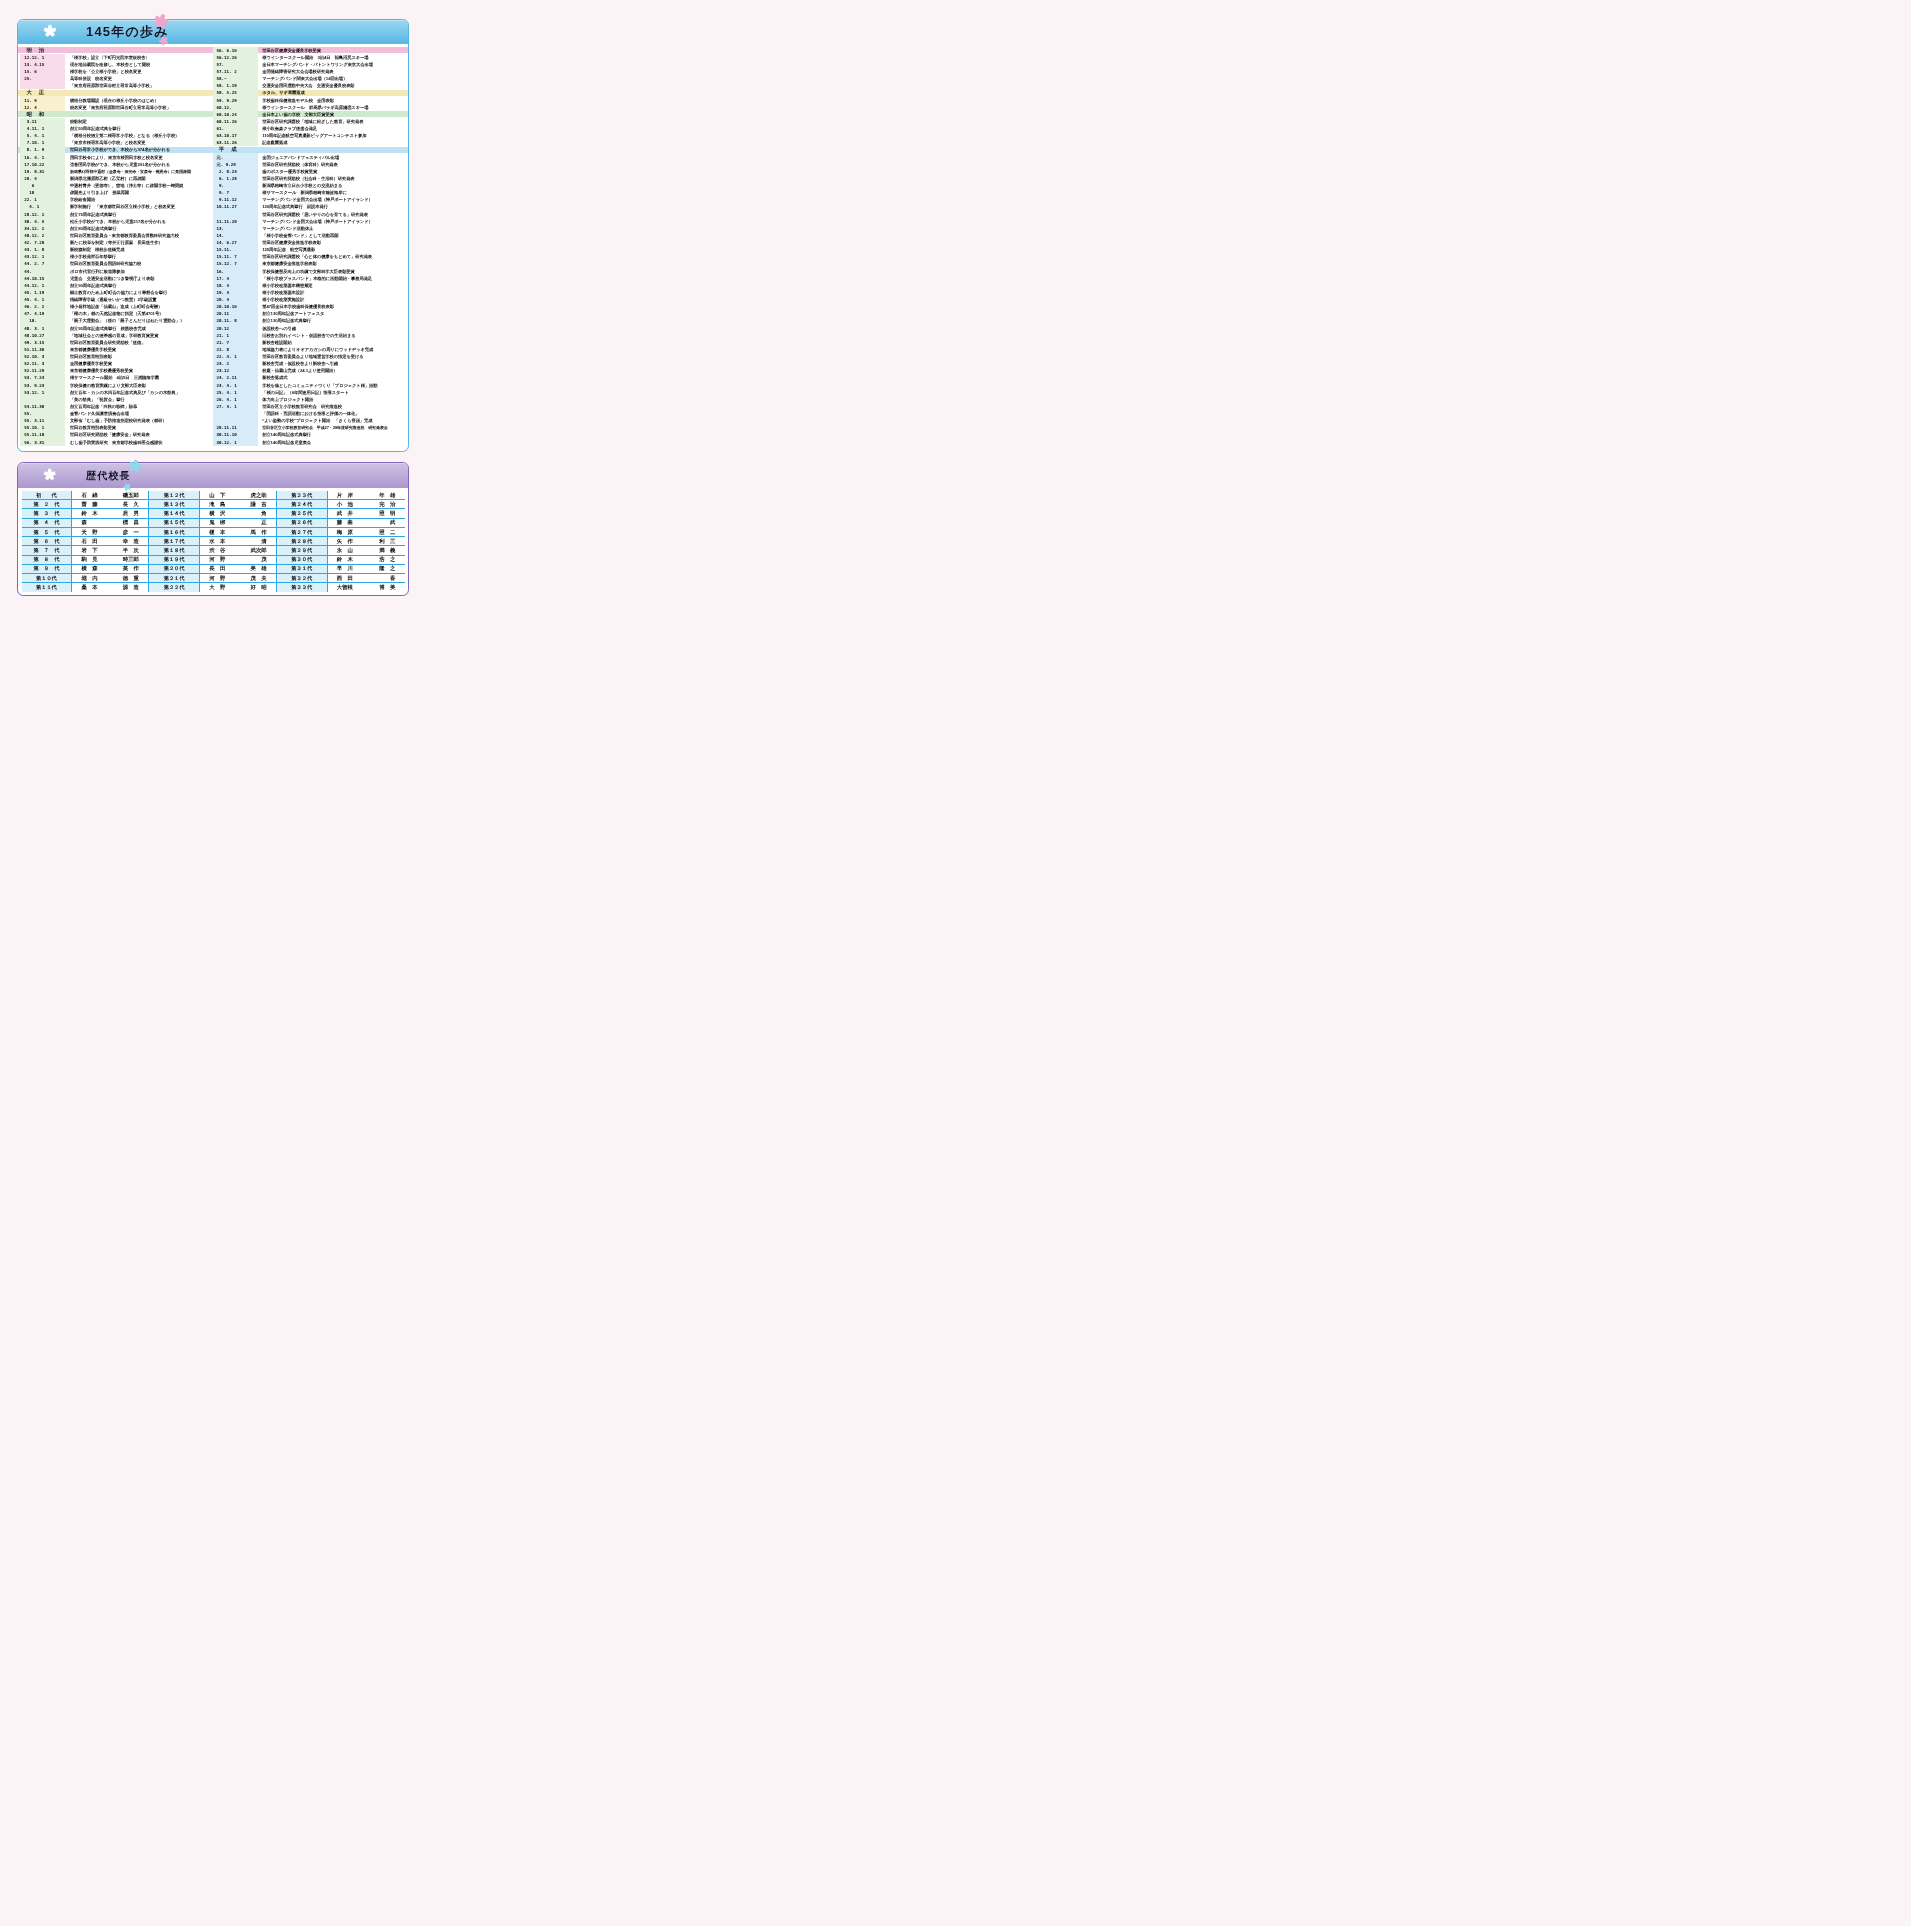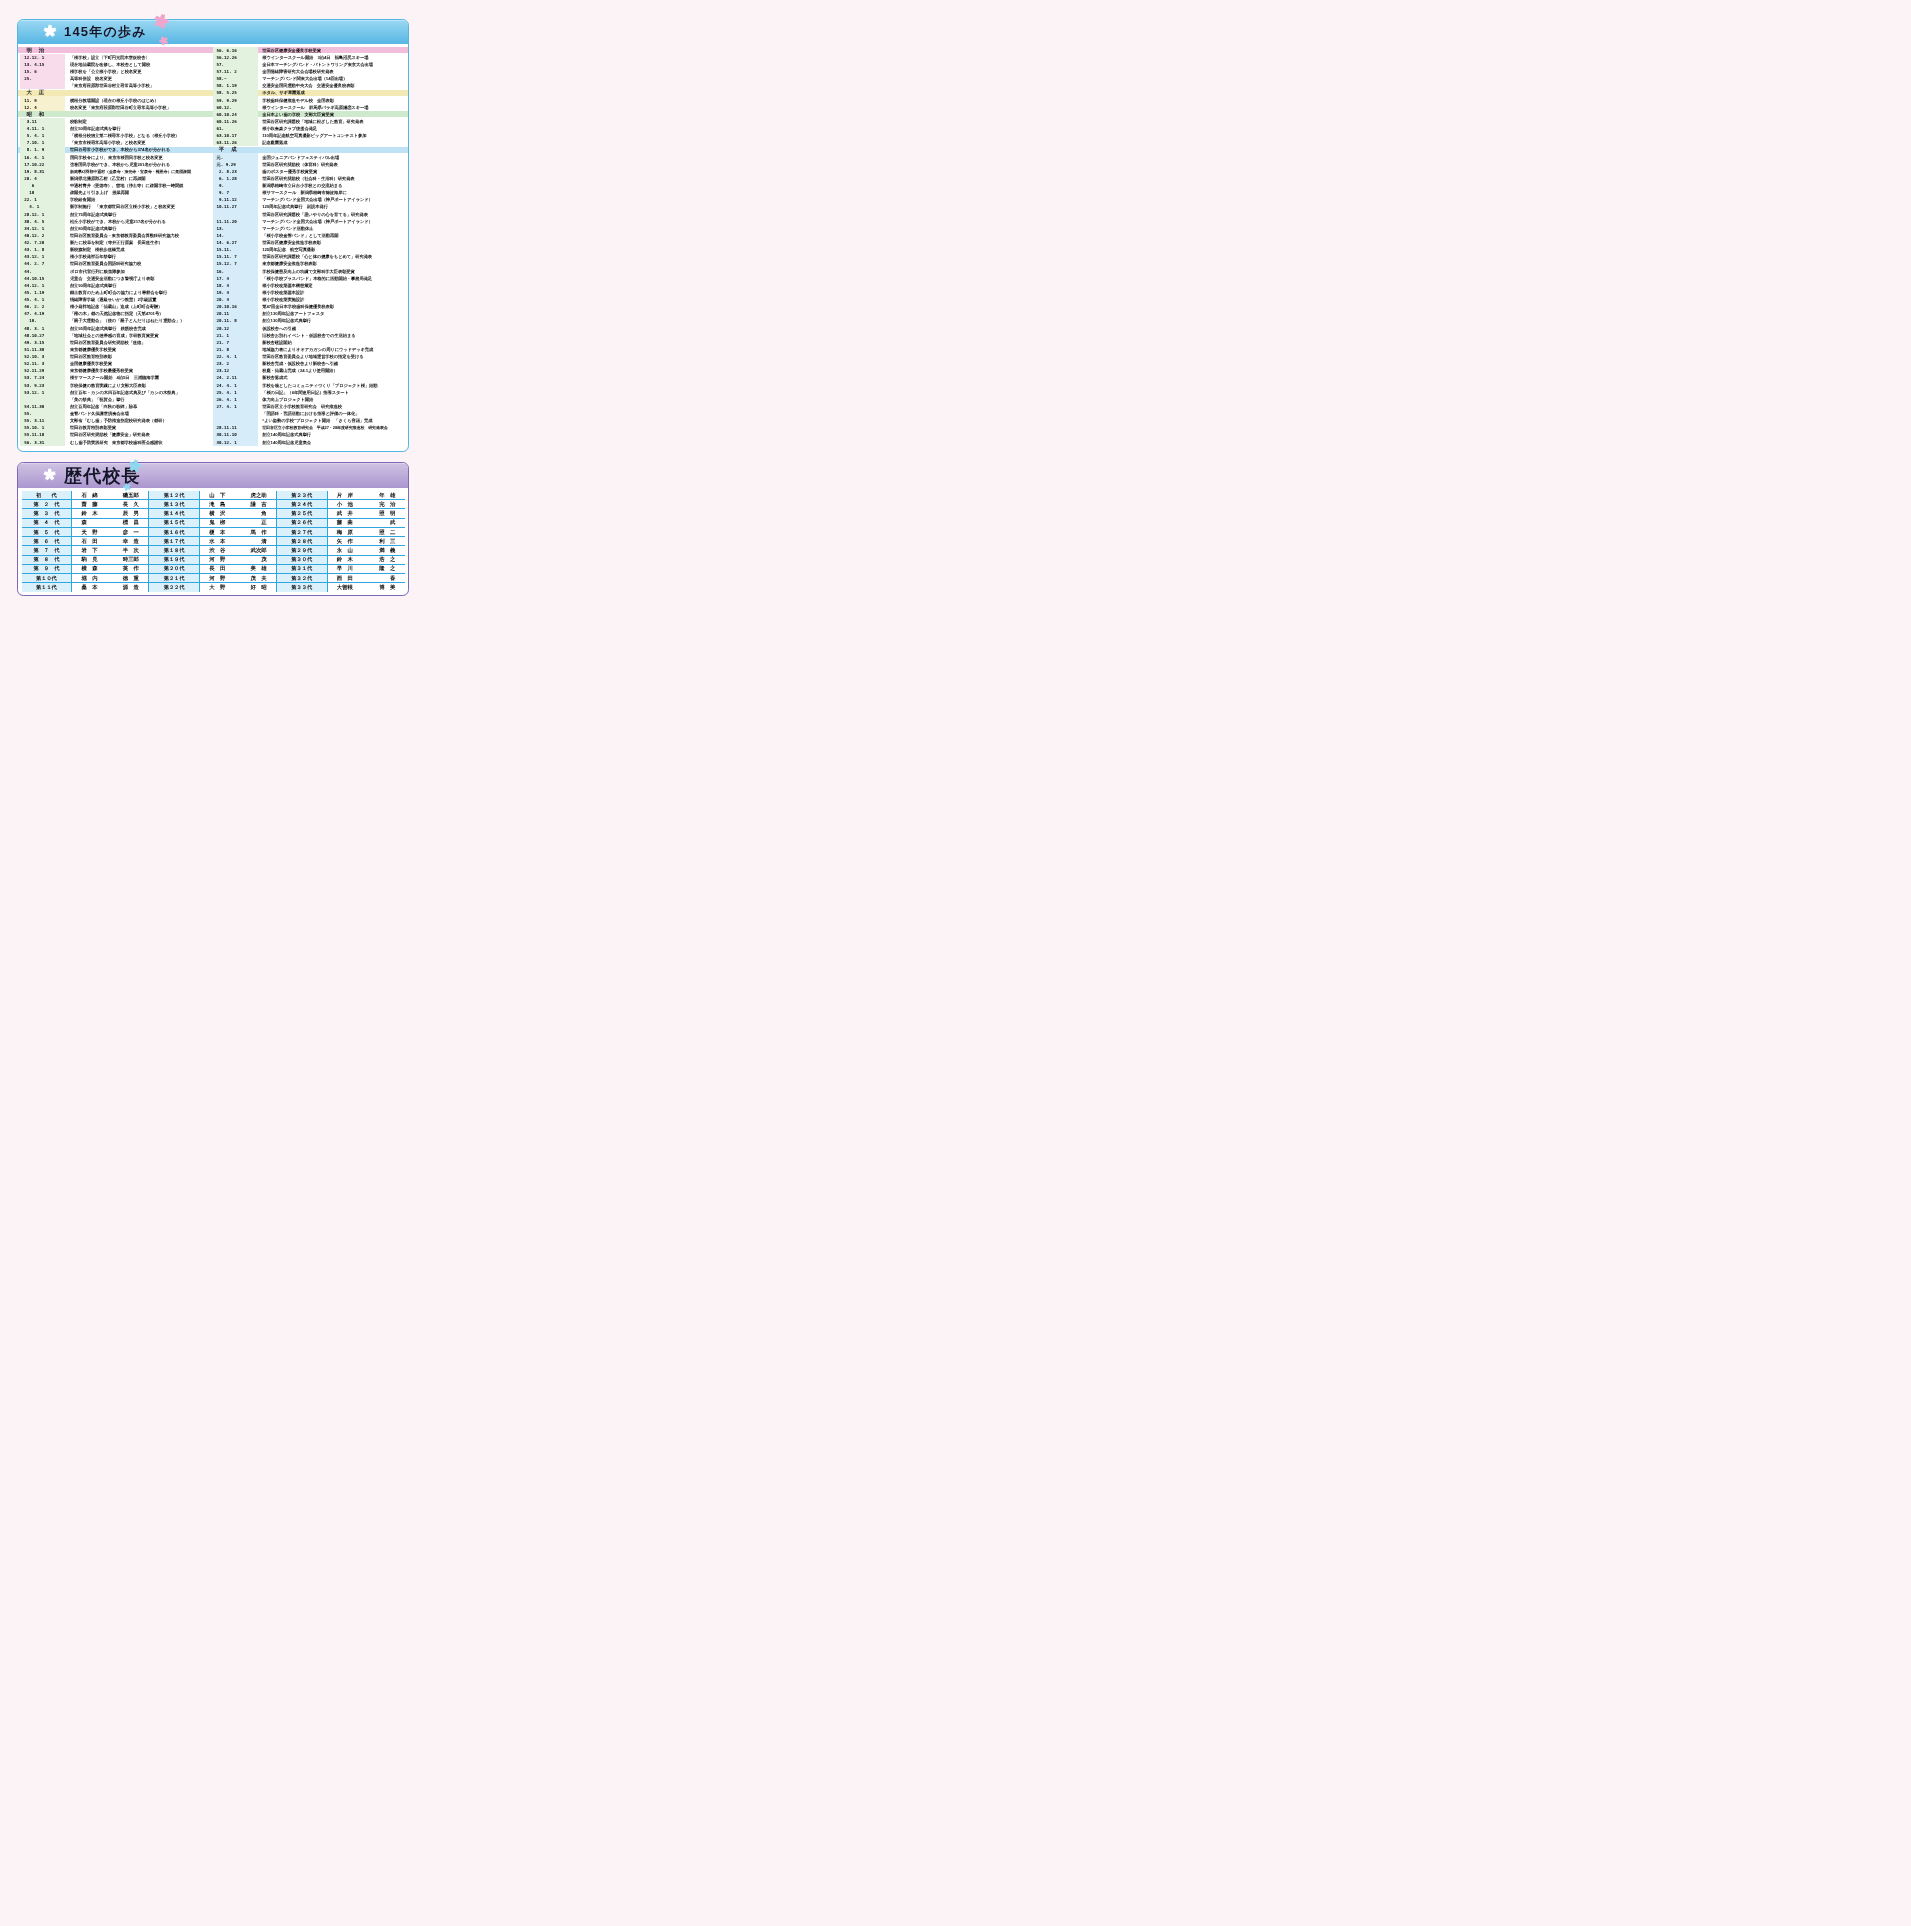--- a/index.html
+++ b/index.html
@@ -24,21 +24,21 @@
     position:absolute;left:17px;top:18.5px;width:390px;height:431px;
     border:1.2px solid var(--panel-border-blue);border-radius:6.2px;
     background:#ffffff;overflow:hidden;
   }
   .hband{
     height:24px;background:linear-gradient(180deg,var(--band-blue-top),var(--band-blue-bottom));
     position:relative;display:flex;align-items:center;
     box-shadow:inset 0 0.8px 0 rgba(255,255,255,.45);
   }
   .band-title{
-    margin-left:46px;font-size:13px;font-weight:800;color:var(--title-color);
+    margin-left:68px;font-size:13px;font-weight:800;color:var(--title-color);
     letter-spacing:1.2px;text-shadow:0 0.4px 0 rgba(255,255,255,.25);white-space:nowrap;
   }
   .band-flower{position:absolute;left:24px;top:3.9px;}
   
   .timeline{
     display:flex;height:calc(100% - 24px);padding:3.1px 3.1px 4.6px 2.3px;box-sizing:border-box;
   }
   .tcol{flex:1 1 0;display:flex;flex-direction:column;min-width:0;}
   .trow{flex:1 1 0;display:flex;position:relative;min-height:0;align-items:stretch;}
   .stripe{position:absolute;left:-462px;width:1310px;top:0.6px;bottom:0.6px;z-index:0;}
@@ -66,21 +66,21 @@
   .ppanel{
     position:absolute;left:17px;top:462px;width:390px;height:132px;
     border:1.2px solid var(--panel-border-purple);border-radius:6.2px;
     background:#ffffff;overflow:hidden;
   }
   .pband{
     height:25px;background:linear-gradient(180deg,var(--band-purple-top),var(--band-purple-bottom));
     position:relative;display:flex;align-items:center;
     box-shadow:inset 0 0.8px 0 rgba(255,255,255,.4);
   }
-  .pband .band-title{font-size:18px;}
+  .pband .band-title{font-size:10px;}
   .ptable{position:absolute;left:3.5px;right:3.5px;top:28px;bottom:3.5px;display:flex;}
   .pcol{flex:1 1 0;display:flex;flex-direction:column;min-width:0;}
   .prow{flex:1 1 0;display:flex;border-top:0.6px solid var(--grid-cyan);min-height:0;}
   .pcol .prow:first-child{border-top:none;}
   .pgen{
     flex:0 0 39%;background:var(--gen-cell-bg);border-right:0.6px solid var(--grid-cyan);
     display:flex;align-items:center;justify-content:center;
     font-size:5.2px;font-weight:700;color:#101014;white-space:nowrap;
   }
   .pname{

